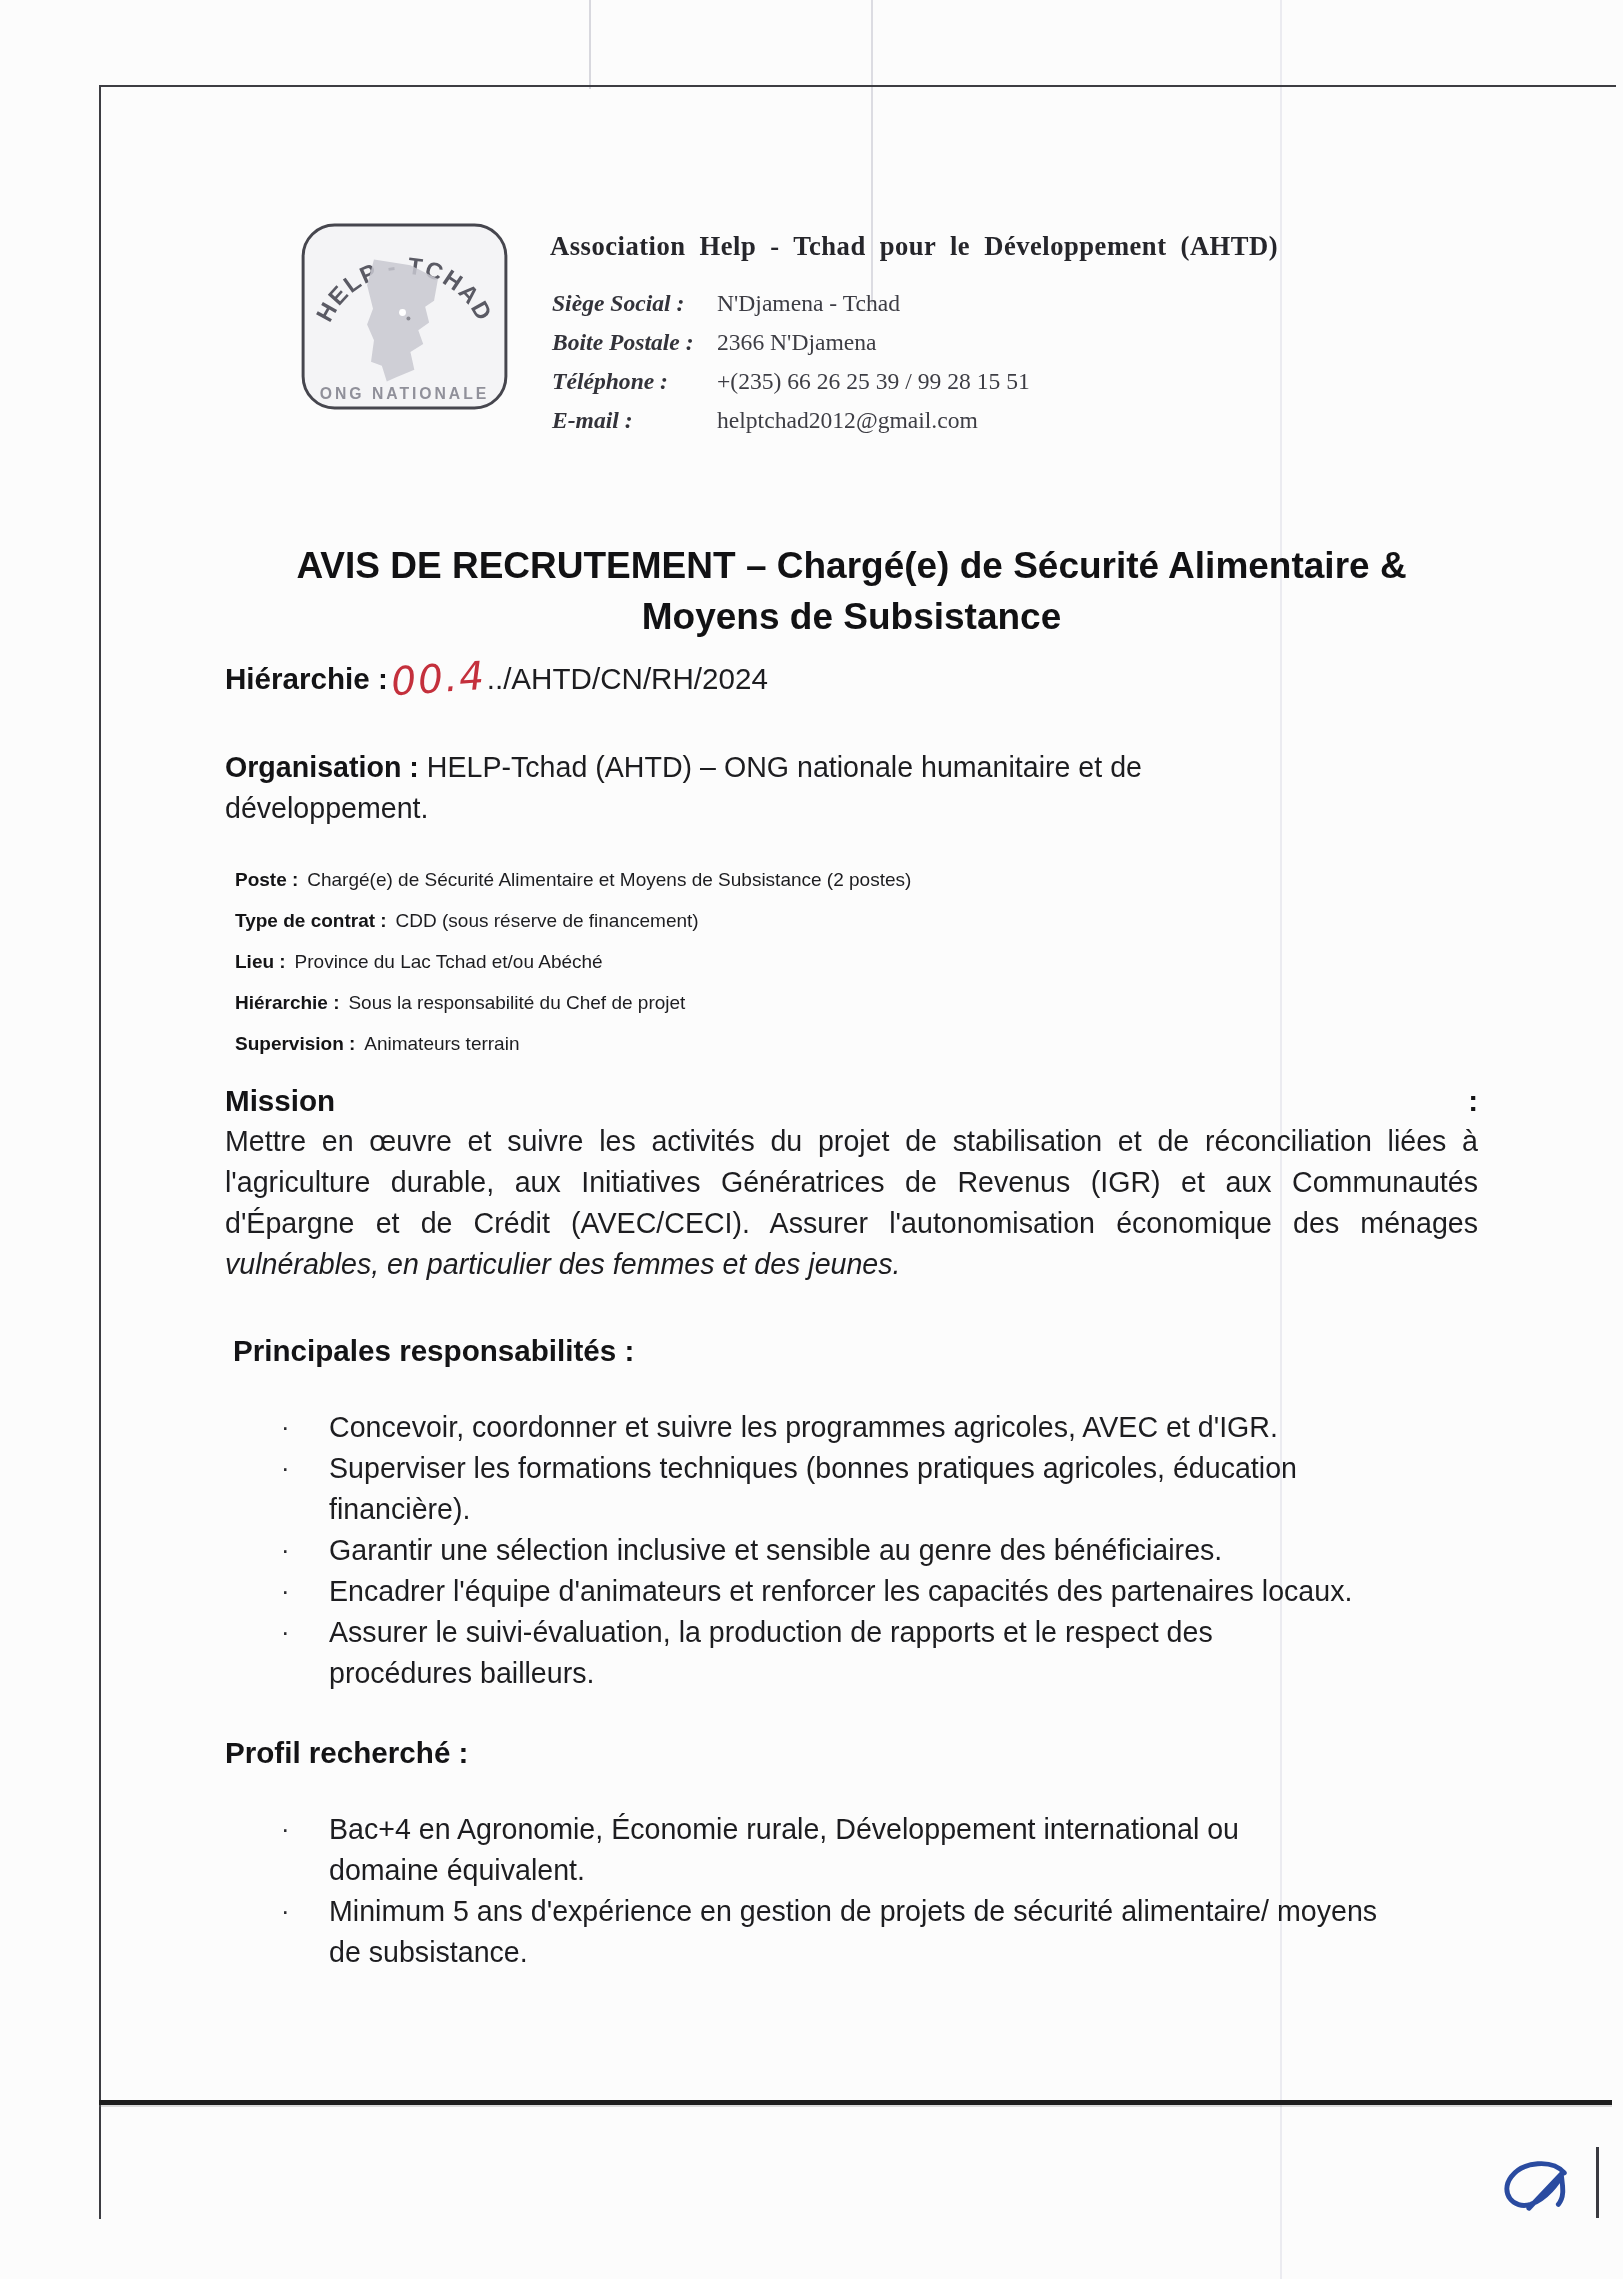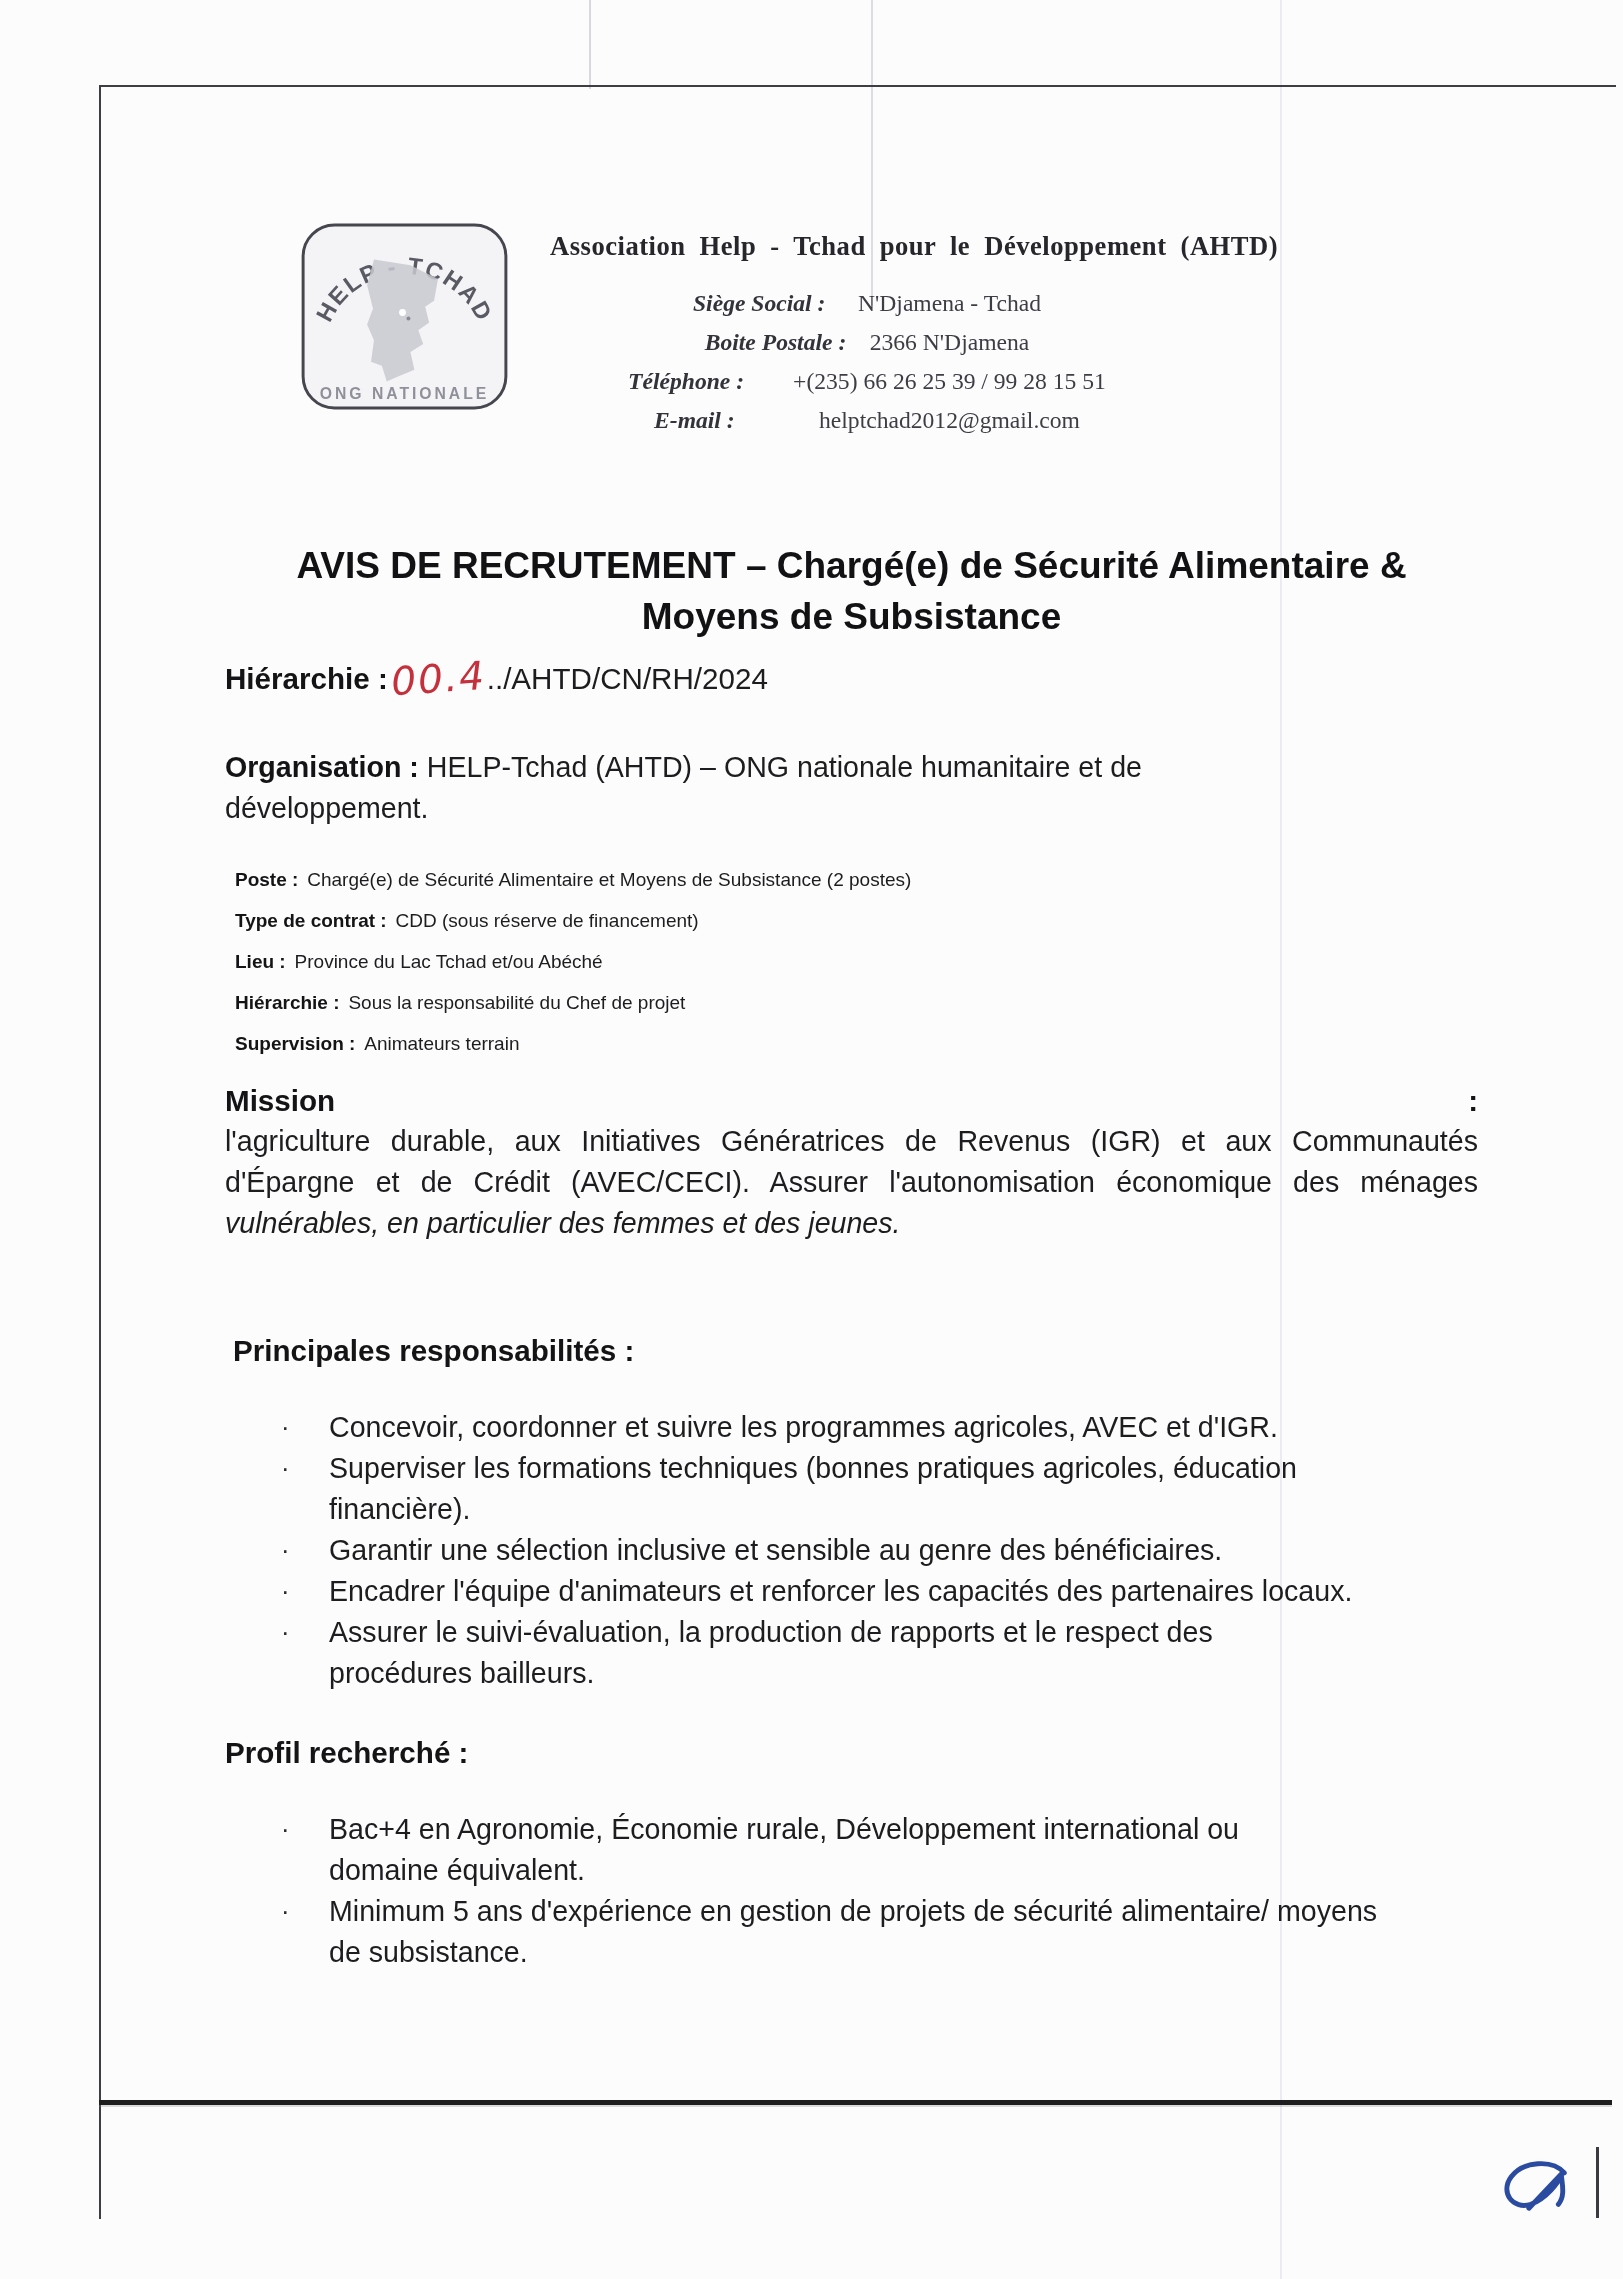--- a/index.html
+++ b/index.html
@@ -21,21 +21,21 @@
   #logo{position:absolute;left:300px;top:222px;width:209px;height:189px;}
   
   #org-name{
     position:absolute;left:550px;top:195px;width:749px;
     font-family:Liberation Serif, serif;font-weight:bold;font-size:26.6px;
     letter-spacing:0.5px;word-spacing:6.9px;color:#26262b;
     filter:blur(0.3px);
     margin-top:36px;
   }
   #contact{position:absolute;left:552px;top:284px;width:630px;font-family:"Liberation Serif",serif;font-size:23.6px;color:#3a3a40;filter:blur(0.3px);}
-  .contact-row{display:flex;height:39px;line-height:39px;justify-content:center;}
+  .contact-row{display:flex;height:39px;line-height:39px;}
   .contact-label{width:165px;font-weight:bold;font-style:italic;color:#33333a;flex:none;}
   .contact-value{color:#3d3d44;}
   
   #title{position:absolute;left:225px;top:540px;width:1253px;text-align:center;font-weight:bold;font-size:37px;line-height:51px;color:#121214;}
   
   #reference{position:absolute;left:225px;top:654px;width:1253px;font-size:29.6px;line-height:43px;}
   .bold{font-weight:bold;color:#141416;}
   #ref-handwritten{
     display:inline-block;color:#c4303c;font-size:39px;font-style:italic;
     transform:rotate(-4deg) translateY(3px);margin:0 1px 0 3px;letter-spacing:2px;
@@ -154,20 +154,21 @@
         <span class="detail-label">Supervision :</span><span>Animateurs terrain</span>
       </div>
     </div>
 
   <div id="mission-head">
     <span>Mission</span>
     <span>:</span>
   </div>
   <div id="mission-body">
 
+      <div class="jline">Mettre en œuvre et suivre les activités du projet de stabilisation et de réconciliation liées à</div>
 
       <div class="jline">l'agriculture durable, aux Initiatives Génératrices de Revenus (IGR) et aux Communautés</div>
 
       <div class="jline">d'Épargne et de Crédit (AVEC/CECI). Assurer l'autonomisation économique des ménages</div>
 
       <div class="jline">vulnérables, en particulier des femmes et des jeunes.</div>
     </div>
 
   <div class="section-heading" id="resp-heading">Principales responsabilités :</div>
   <div class="bullet-list" id="resp-list">

